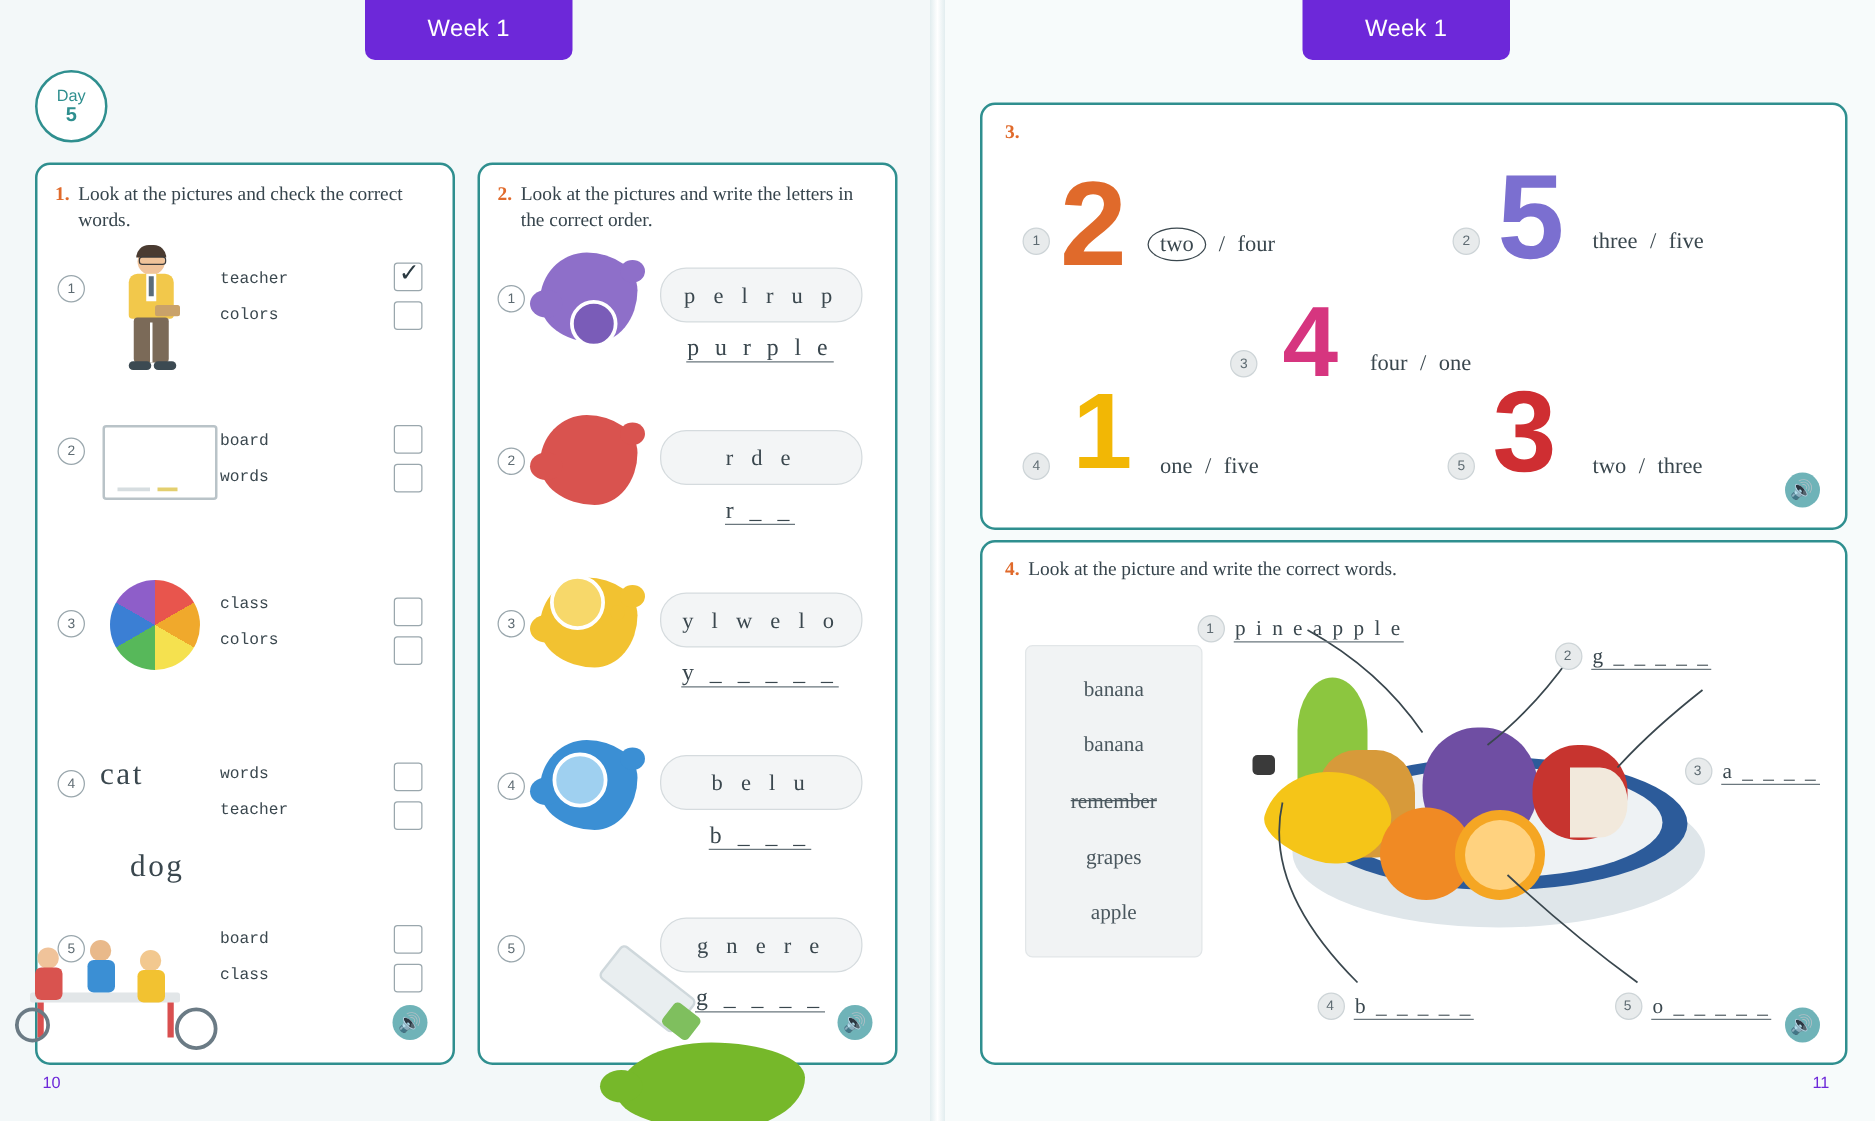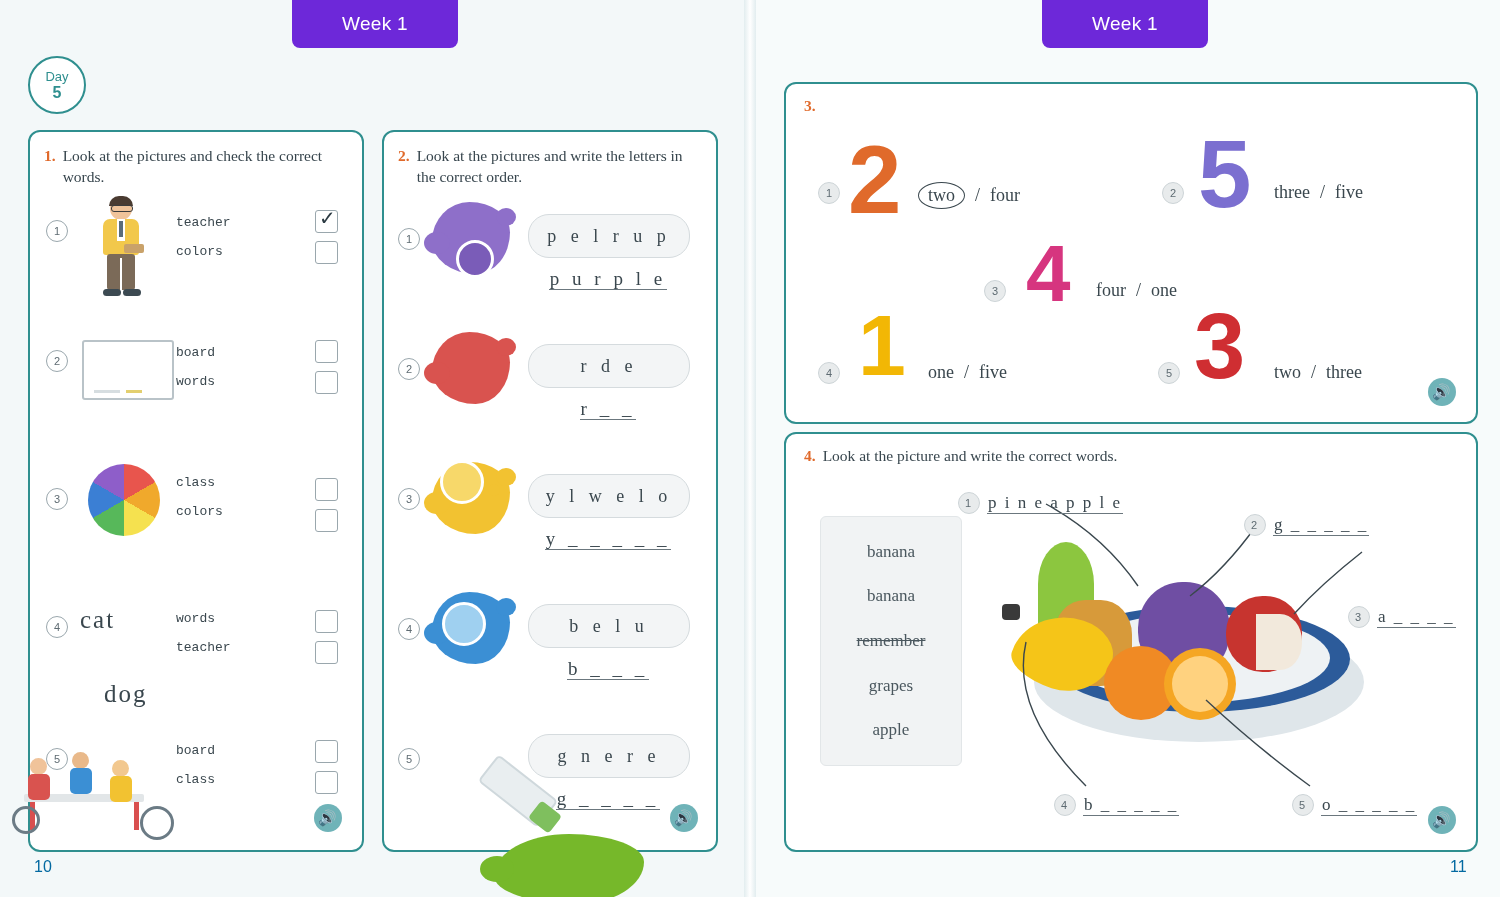--- a/index.html
+++ b/index.html
@@ -141,21 +141,21 @@
   .green-splat{position:absolute;left:494px;top:834px;width:150px;height:70px;background:#76b82a;border-radius:50% 50% 45% 55%/60% 40% 60% 40%;}
   .green-splat:after{content:"";position:absolute;left:-14px;top:22px;width:34px;height:26px;border-radius:50%;background:#76b82a;}
 
   
   .audio{
     position:absolute;width:28px;height:28px;border-radius:50%;background:#6fb3b8;
     display:flex;align-items:center;justify-content:center;color:#ffffff;font-size:15px;
   }
 
   
-  .pageno{position:absolute;font-size:16px;color:#0369a1;}
+  .pageno{position:absolute;font-size:13px;color:#6d28d9;}
 
   
   .bignum{position:absolute;font-family:"Liberation Sans",sans-serif;font-weight:bold;line-height:1;}
   .e3item{position:absolute;display:flex;align-items:center;gap:10px;font-family:"Liberation Serif",serif;font-size:18px;color:#3a474e;}
   .circled{border:1.6px solid #3a474e;border-radius:50%;padding:2px 9px;}
 
   
   .wordbox{
     position:absolute;left:34px;top:82px;width:140px;height:248px;background:#f1f3f4;border:1px solid #e2e6e8;border-radius:6px;
     display:flex;flex-direction:column;align-items:center;justify-content:space-evenly;

